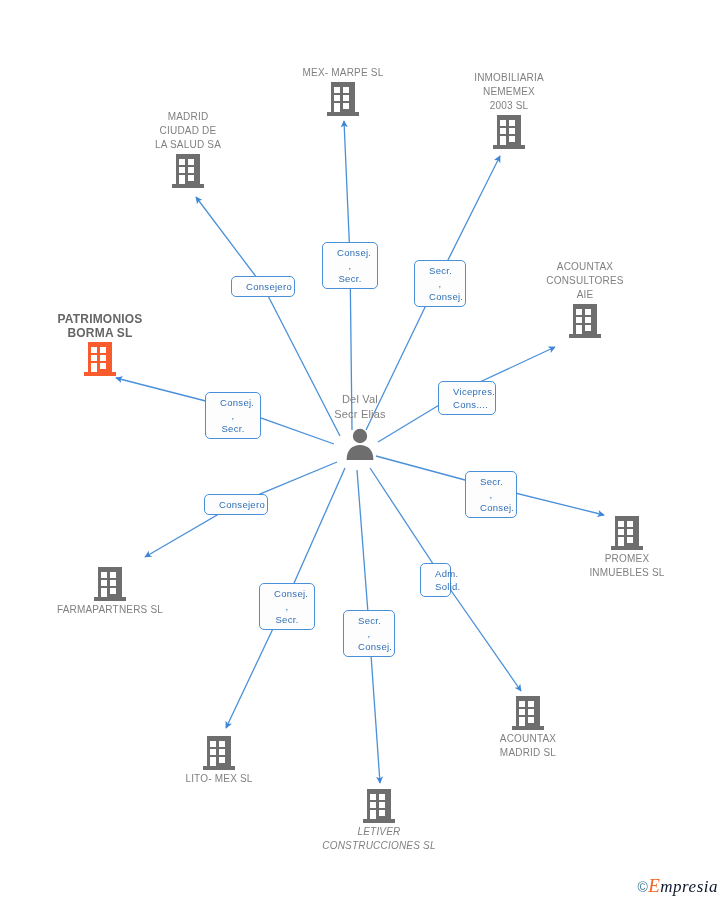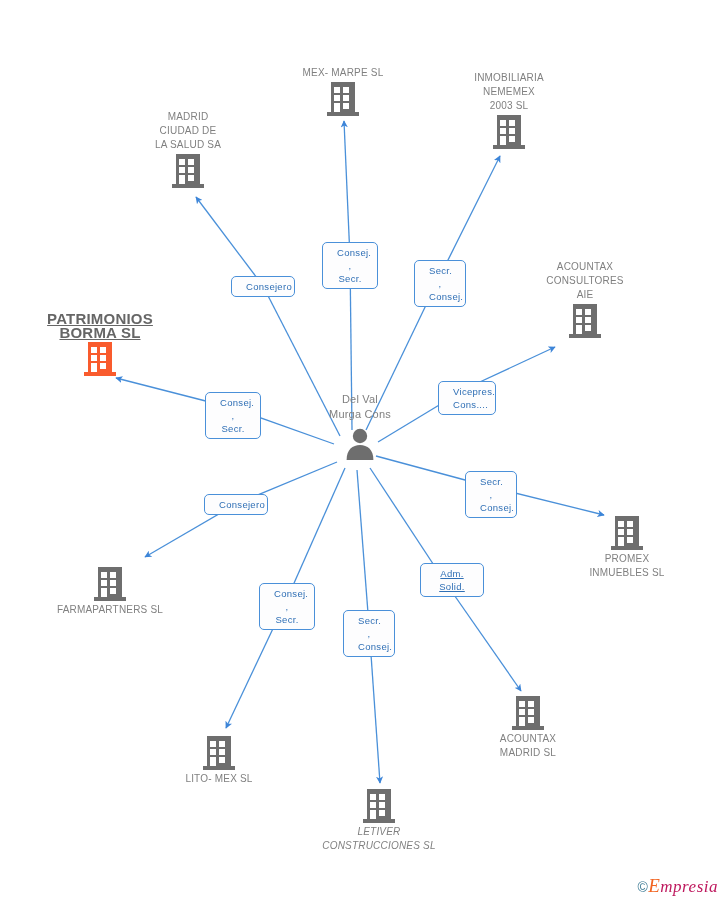--- a/index.html
+++ b/index.html
@@ -33,22 +33,21 @@
   .node-label {
     font-size: 10px;
     line-height: 14px;
     color: #808080;
     letter-spacing: 0.2px;
     white-space: pre-line;
   }
   .node-label.focus {
     color: #666666;
     font-weight: bold;
-    font-size: 15px;
-    text-decoration: underline;
+    font-size: 12px;
   }
   .node-label.person {
     color: #808080;
     font-size: 11px;
     line-height: 15px;
   }
   .icon-wrap {
     height: 38px;
     display: flex;
     align-items: flex-end;
@@ -80,21 +79,21 @@
     color: #3d7b95;
     font-size: 14px;
   }
   #watermark .e {
     color: #f26522;
     font-style: italic;
     font-family: "Liberation Serif", serif;
     font-size: 19px;
   }
   #watermark .rest {
-    color: #be185d;
+    color: #0f172a;
     font-style: italic;
     font-family: "Liberation Serif", serif;
     font-size: 17px;
   }
 </style>
 </head>
 <body>
 
 <div id="canvas">
 
@@ -310,27 +309,27 @@
 Cons....</div>
       <div class="edge-label" style="left: 205px; top: 392px; width: 56px; min-height: 32px;">Consej. ,
 Secr.</div>
       <div class="edge-label" style="left: 465px; top: 471px; width: 52px; min-height: 32px;">Secr. ,
 Consej.</div>
       <div class="edge-label" style="left: 204px; top: 494px; width: 64px; min-height: 20px;">Consejero</div>
       <div class="edge-label" style="left: 259px; top: 583px; width: 56px; min-height: 32px;">Consej. ,
 Secr.</div>
       <div class="edge-label" style="left: 343px; top: 610px; width: 52px; min-height: 32px;">Secr. ,
 Consej.</div>
-      <div class="edge-label" style="left: 420px; top: 563px; width: 64px; min-height: 32px; text-decoration: underline;">Adm.
+      <div class="edge-label" style="left: 420px; top: 563px; width: 31px; min-height: 32px;">Adm.
 Solid.</div>
     </div>
 
   <div id="center-node" class="node" style="left:360px; top:392px;">
     <div class="node-label person">Del Val
-Murga Cons</div>
+Secr Elias</div>
     <div class="icon-wrap">
       <svg width="34" height="34" viewBox="0 0 34 34" aria-hidden="true">
         <circle cx="17" cy="10" r="7.2" fill="#6e6e6e"></circle>
         <path d="M3.6 34 C3.6 23.6 9.6 19 17 19 C24.4 19 30.4 23.6 30.4 34 Z" fill="#6e6e6e"></path>
       </svg>
     </div>
   </div>
 
   <div id="watermark">
     <span class="copy">©</span><span class="e">E</span><span class="rest">mpresia</span>

